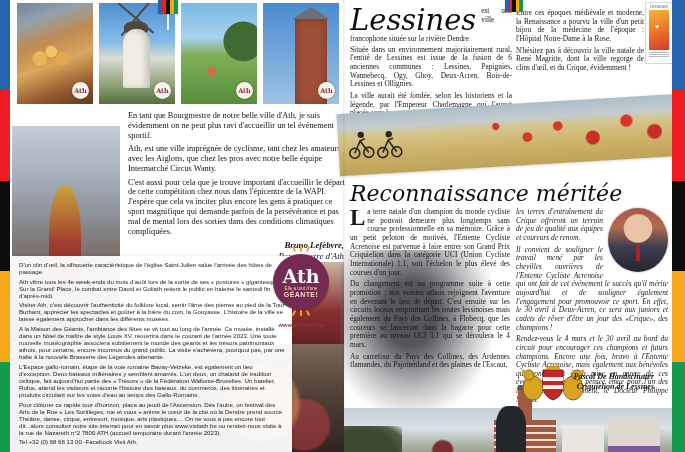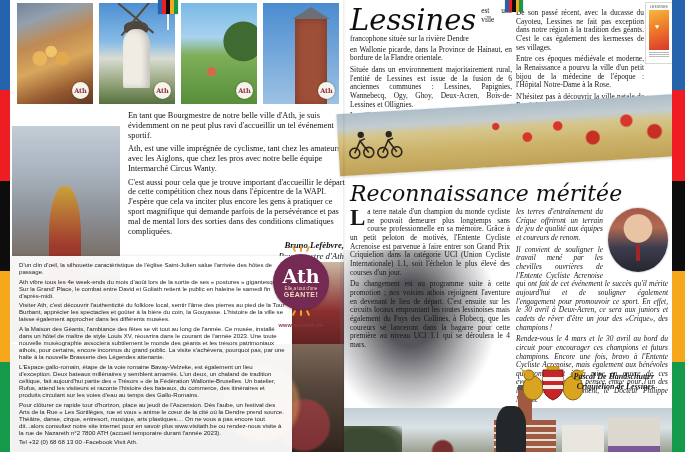--- a/index.html
+++ b/index.html
@@ -273,26 +273,24 @@
           <span>♥</span>
         </div>
       <div class="lessines-foot"></div>
     </div>
 
     <div class="intro-col1">
       <p class="body" style="margin-bottom:2px;">
         <span class="title">Lessines</span>
         <span>est une ville francophone située sur la rivière Dendre</span>
       </p>
-      <p class="body">en Wallonie picarde, dans la Province de Hainaut, en bordure de la Flandre orientale.</p>
       <p class="body">Située dans un environnement majoritairement rural, l'entité de Lessines est issue de la fusion de 6 anciennes communes : Lessines, Papignies, Wannebecq, Ogy, Ghoy, Deux-Acren, Bois-de-Lessines et Ollignies.</p>
       <p class="body">La ville aurait été fondée, selon les historiens et la légende, par l'Empereur Charlemagne qui l'aurait placée sous la protection de Saint-Pierre, d'où les clefs de son blason. De cet héritage, elle garde la tradition</p>
     </div>
     <div class="intro-col2">
-      <p class="body">De son passé récent, avec la ducasse du Cayoteu, Lessines ne fait pas exception dans notre région à la tradition des géants. C'est le cas également des kermesses de ses villages.</p>
       <p class="body">Entre ces époques médiévale et moderne, la Renaissance a pourvu la ville d'un petit bijou de la médecine de l'époque : l'Hôpital Notre-Dame à la Rose.</p>
       <p class="body">N'hésitez pas à découvrir la ville natale de René Magritte, dont la ville regorge de clins d'œil, et du Crique, évidemment !</p>
     </div>
 
     <figure class="poppy" style="margin:0">
       <svg width="60" height="34" viewBox="0 0 60 34">
         <g stroke="#2c2620" stroke-width="1.6" fill="none">
           <circle cx="8" cy="26" r="5"></circle>
             <circle cx="22" cy="26" r="5"></circle>
           <path d="M8 26 L14 14 L22 26 M14 14 L19 12"></path>
@@ -307,20 +305,21 @@
 
     <h2 class="section-title">Reconnaissance méritée</h2>
 
     <figure class="bw-cyclist" style="margin:0"></figure>
 
     <div class="sec-col1">
       <p class="body">
         <span class="dropcap">L</span><span>a terre natale d'un champion du monde cycliste ne pouvait demeurer plus longtemps sans course professionnelle en sa mémoire. Grâce à un petit peloton de motivés, l'Entente Cycliste Acrenoise est parvenue à faire entrer son Grand Prix Criquielion dans la catégorie UCI (Union Cycliste Internationale) 1.1, soit l'échelon le plus élevé des courses d'un jour.</span>
       </p>
       <p class="body">Du changement est au programme suite à cette promotion ; nos voisins athois rejoignent l'aventure en devenant le lieu de départ. C'est ensuite sur les circuits locaux empruntant les routes lessinoises mais également du Pays des Collines, à Flobecq, que les coureurs se lanceront dans la bagarre pour cette première au niveau UCI 1.1 qui se déroulera le 4 mars.</p>
+      <p class="body">Au carrefour du Pays des Collines, des Ardennes flamandes, du Pajottenland et des plaines de l'Escaut,</p>
     </div>
 
     <div class="sec-col2">
       <figure class="mayor-portrait" style="float:right">
         <i class="tie"></i>
       </figure>
       <p class="body">les terres d'entraînement du Crique offriront un terrain de jeu de qualité aux équipes et coureurs de renom.</p>
       <p class="body">Il convient de souligner le travail mené par les chevilles ouvrières de l'Entente Cycliste Acrenoise qui ont fait de cet événement le succès qu'il mérite aujourd'hui et de souligner également l'engagement pour promouvoir ce sport. En effet, le 30 avril à Deux-Acren, ce sera aux juniors et cadets de rêver d'être un jour des «Crique», des champions !</p>
       <p class="body">Rendez-vous le 4 mars et le 30 avril au bord du circuit pour encourager ces champions et futurs champions. Encore une fois, bravo à l'Entente Cycliste Acrenoise, mais également aux bénévoles qui contribuent à la mise en œuvre de ces événements, avec une pensée émue pour l'un des leurs, disparu récemment, le Docteur Philippe Moons.</p>
     </div>

